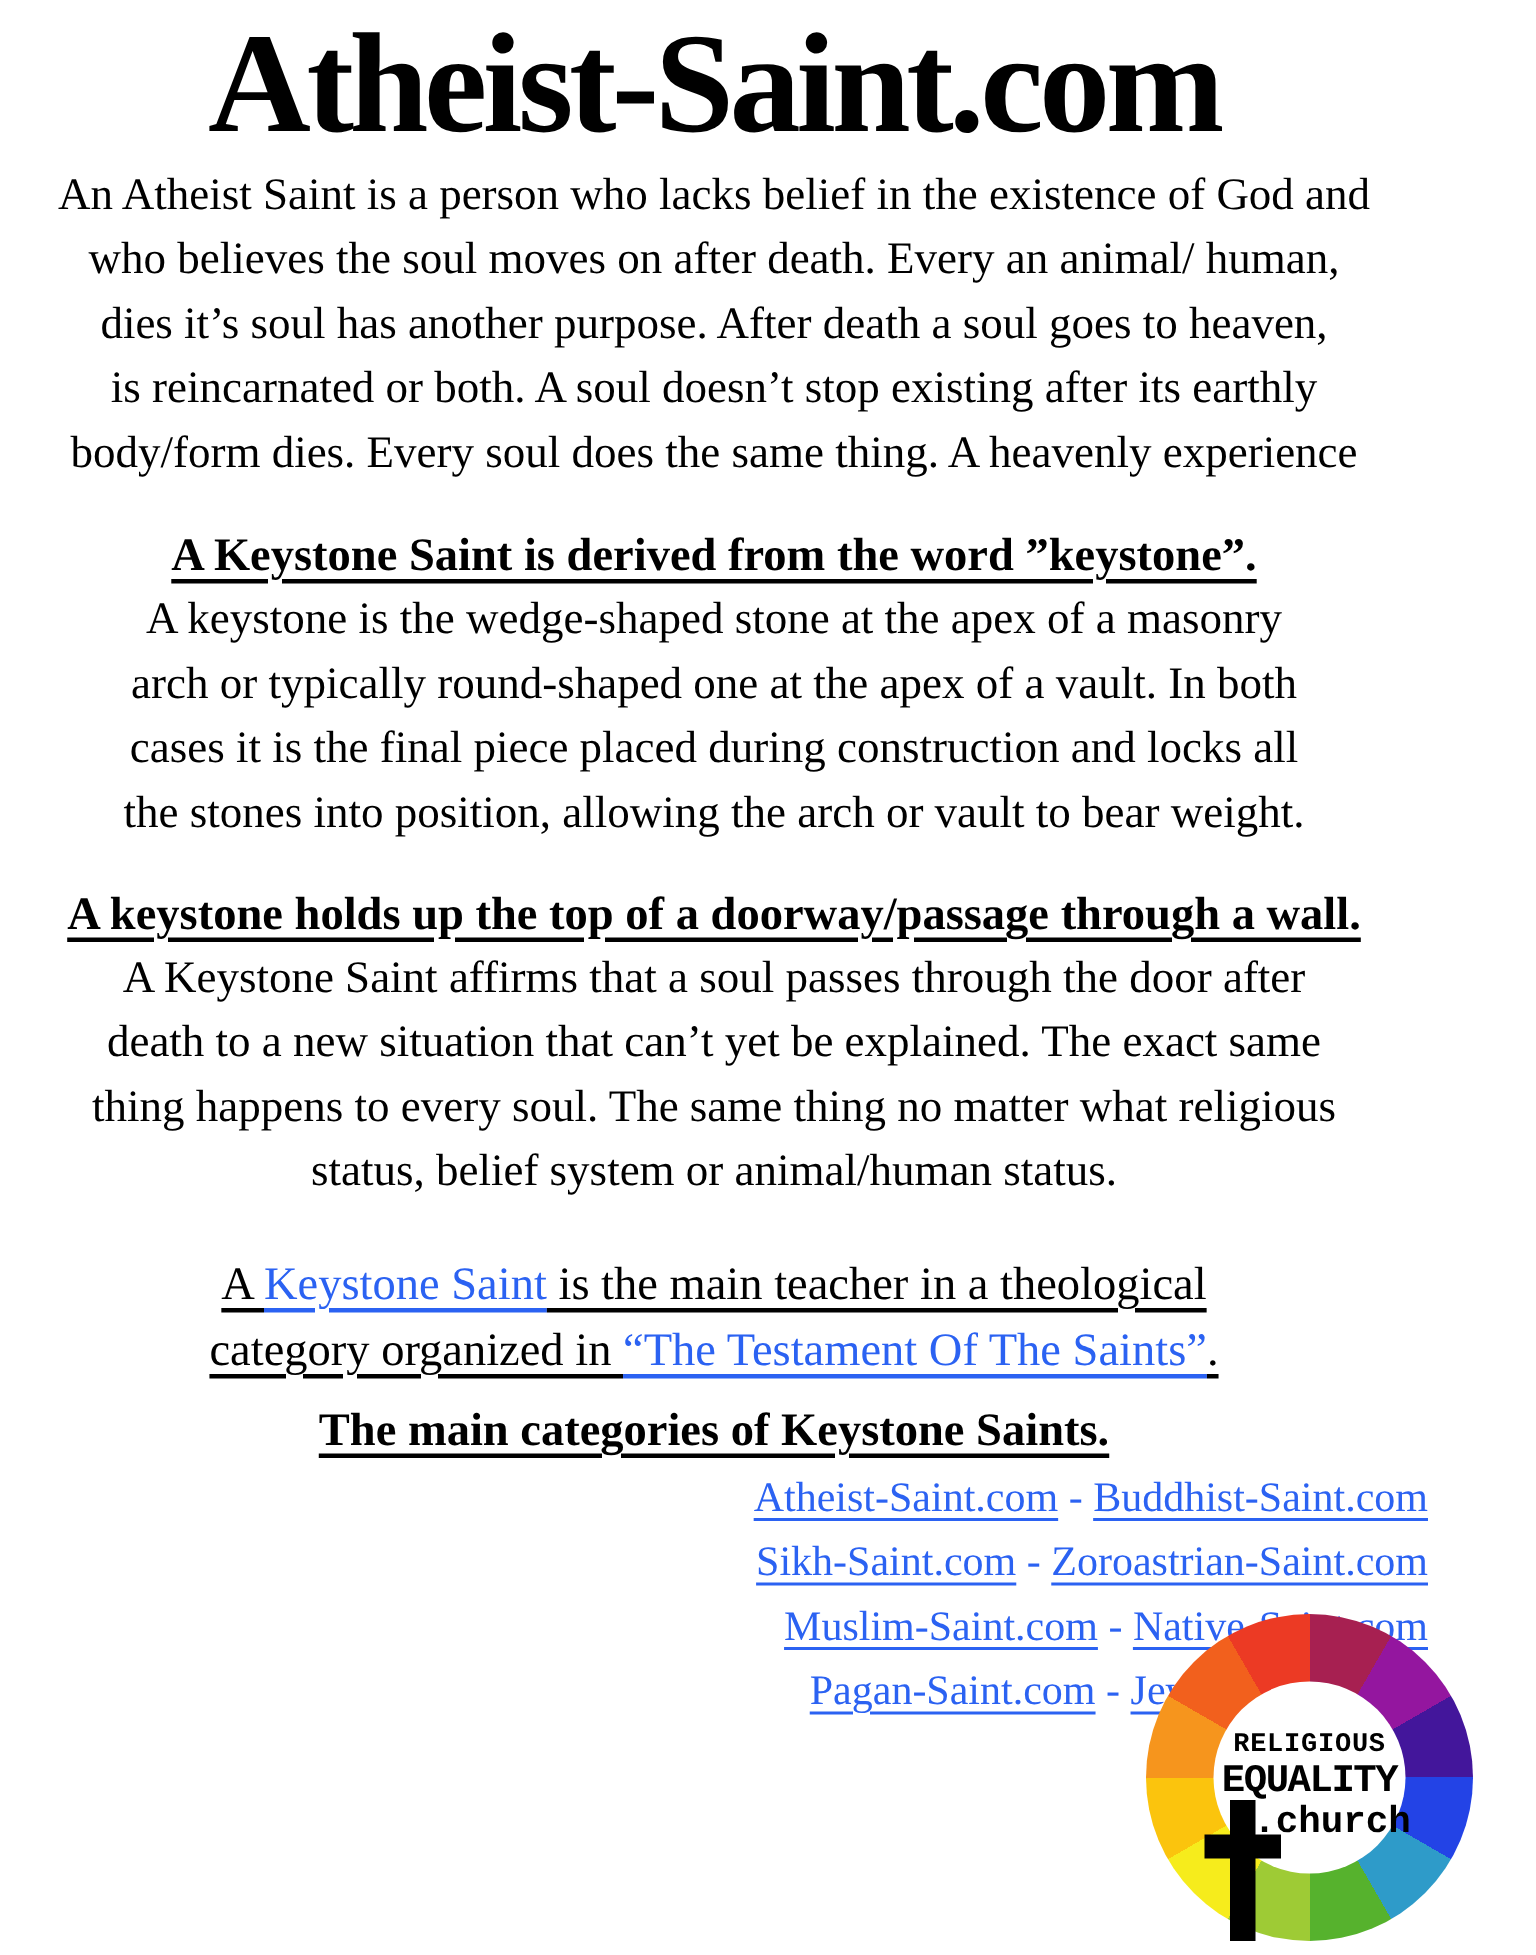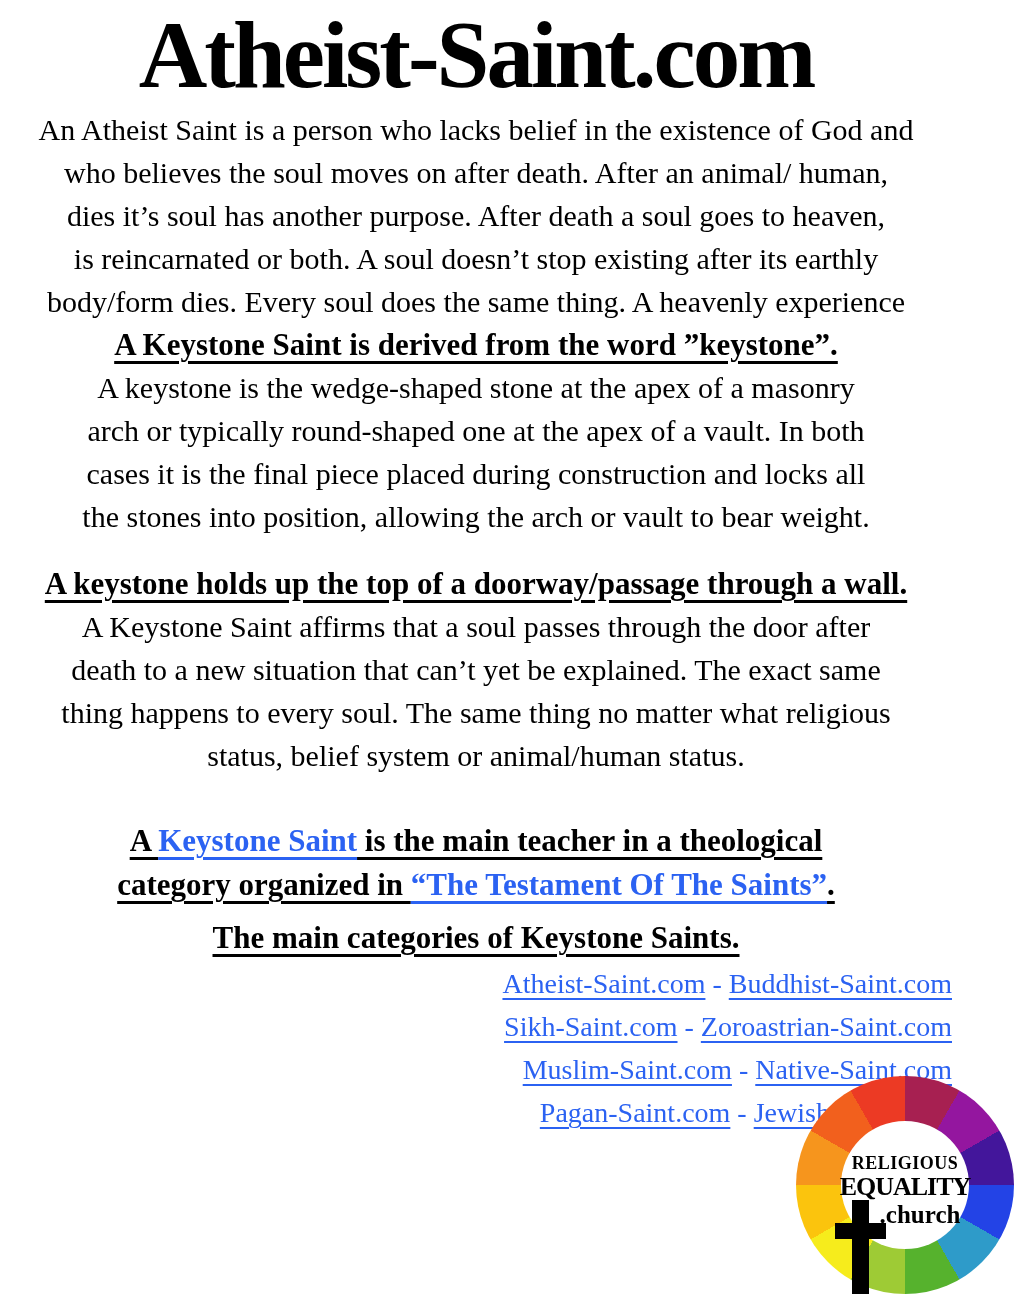--- a/index.html
+++ b/index.html
@@ -23,47 +23,47 @@
 
   .section-heading {
     font-size: 31px; line-height: 43px; font-weight: bold;
     text-decoration: underline;
     text-decoration-thickness: 2.5px;
     text-underline-offset: 6px;
     white-space: nowrap;
   }
 
   .intro { margin-top: 0; }
-  .sec-keystone { }
+  .sec-keystone { margin-top: 25px; }
   .sec-doorway { margin-top: 24px; }
 
-  .cta { margin-top: 42px; font-size: 31px; line-height: 44px; font-weight: bold; }
+  .cta { margin-top: 32px; font-size: 31px; line-height: 44px; font-weight: normal; }
   .cta .line { white-space: pre; }
   .cta .u {
     text-decoration: underline;
     text-decoration-thickness: 2.5px;
     text-underline-offset: 6px;
   }
   a { color: var(--link-blue, #2B62F2); cursor: pointer; }
 
   .sec-categories { margin-top: 9px; }
   .link-rows { margin-top: 3px; }
   .link-row { font-size: 28px; line-height: 43px; white-space: pre; text-align: right; }
   .link-row a {
     text-decoration: underline;
     text-decoration-thickness: 2px;
     text-underline-offset: 5px;
   }
   .link-row .sep { color: var(--link-blue, #2B62F2); text-decoration: none; }
 
   
   .logo {
-    position: absolute; left: 796px; top: 1076px;
+    position: absolute; left: 764px; top: 1076px;
     width: 218px; height: 218px;
-    font-family: Liberation Serif, serif;
+    font-family: Liberation Mono, monospace;
     text-align: center;
   }
   .wheel { position: absolute; inset: 0; border-radius: 50%; }
   .logo-inner {
     position: absolute; left: 45px; top: 45px;
     width: 128px; height: 128px; border-radius: 50%;
     background: #ffffff; z-index: 2;
     display: flex; flex-direction: column;
     align-items: center; justify-content: center;
     padding-top: 10px;
@@ -78,21 +78,21 @@
 </style>
 </head>
 <body>
 
 <div class="page">
 
   <h1 class="site-title">Atheist-Saint.com</h1>
 
   <div class="intro">
     <div class="body-line">An Atheist Saint is a person who lacks belief in the existence of God and</div>
-    <div class="body-line">who believes the soul moves on after death. After an animal/ human,</div>
+    <div class="body-line">who believes the soul moves on after death. Every an animal/ human,</div>
     <div class="body-line">dies it’s soul has another purpose. After death a soul goes to heaven,</div>
     <div class="body-line">is reincarnated or both. A soul doesn’t stop existing after its earthly</div>
     <div class="body-line">body/form dies. Every soul does the same thing. A heavenly experience</div>
   </div>
 
   <div class="sec-keystone">
     <div class="section-heading">A Keystone Saint is derived from the word ”keystone”.</div>
     <div class="body-line">A keystone is the wedge-shaped stone at the apex of a masonry</div>
     <div class="body-line">arch or typically round-shaped one at the apex of a vault. In both</div>
     <div class="body-line">cases it is the final piece placed during construction and locks all</div>

